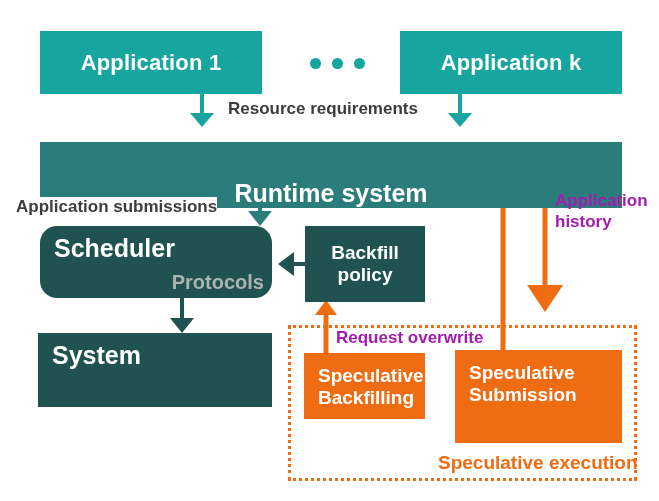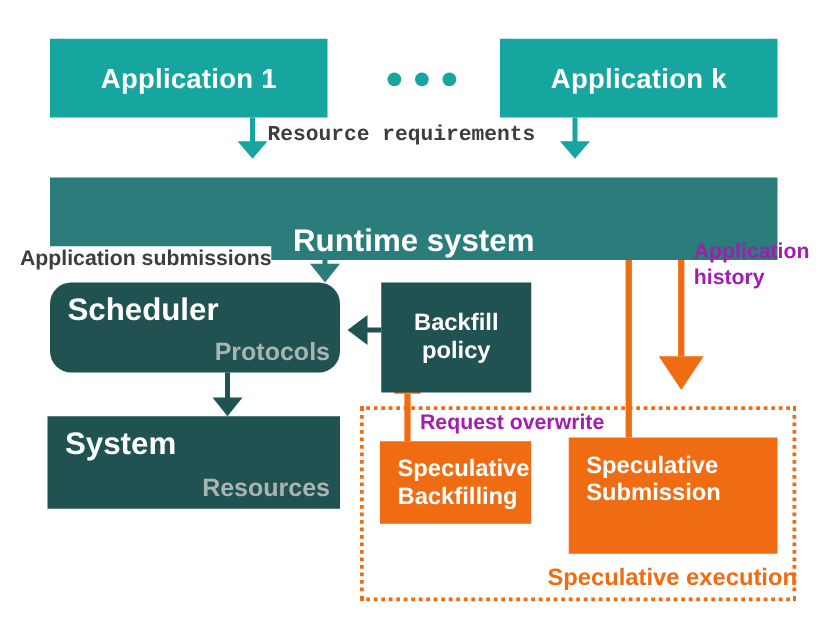--- a/index.html
+++ b/index.html
@@ -220,39 +220,38 @@
     <span class="title">Runtime system</span>
   </div>
 
   <div class="box dark-box left-title" style="left:40px; top:226px; width:232px; height:72px; position:absolute;border-radius:17px;">
     <span class="title">Scheduler</span>
     <span class="sub-label">Protocols</span>
   </div>
 
   <div class="box dark-box left-title" style="left:38px; top:333px; width:234px; height:74px; position:absolute;">
     <span class="title">System</span>
-    <span class="sub-label">Resources</span>
-  </div>
-
-  <div class="box dark-box center-title" style="left:305px; top:226px; width:120px; height:88px; flex-direction:column;">
+  </div>
+
+  <div class="box dark-box center-title" style="left:305px; top:226px; width:120px; height:76px; flex-direction:column;">
     <span class="title">Backfill</span>
     <span class="title">policy</span>
   </div>
 
   <div class="box orange-box" style="left:304px; top:353px; width:121px; height:66px; flex-direction:column;">
     <span class="title">Speculative</span>
     <span class="title">Backfilling</span>
   </div>
 
   <div class="box orange-box" style="left:455px; top:350px; width:167px; height:93px; flex-direction:column;">
     <span class="title">Speculative</span>
     <span class="title">Submission</span>
   </div>
 
-  <div class="edge-label" style="left:214px; top:99px;font-family:Liberation Mono, monospace;">Resource requirements</div>
+  <div class="edge-label" style="left:228px; top:99px;">Resource requirements</div>
 
   <div class="edge-label" style="left:16px; top:197px;">Application submissions</div>
 
 
   <div class="edge-label tan tan-wrap" style="left:555px; top:191px;">Application</div>
   <div class="edge-label tan" style="left:336px; top:328px; background:#ffffff;">Request overwrite</div>
 
   <div class="edge-label tan tan-wrap" style="left:555px; top:212px;">history</div>
 
 </div>

